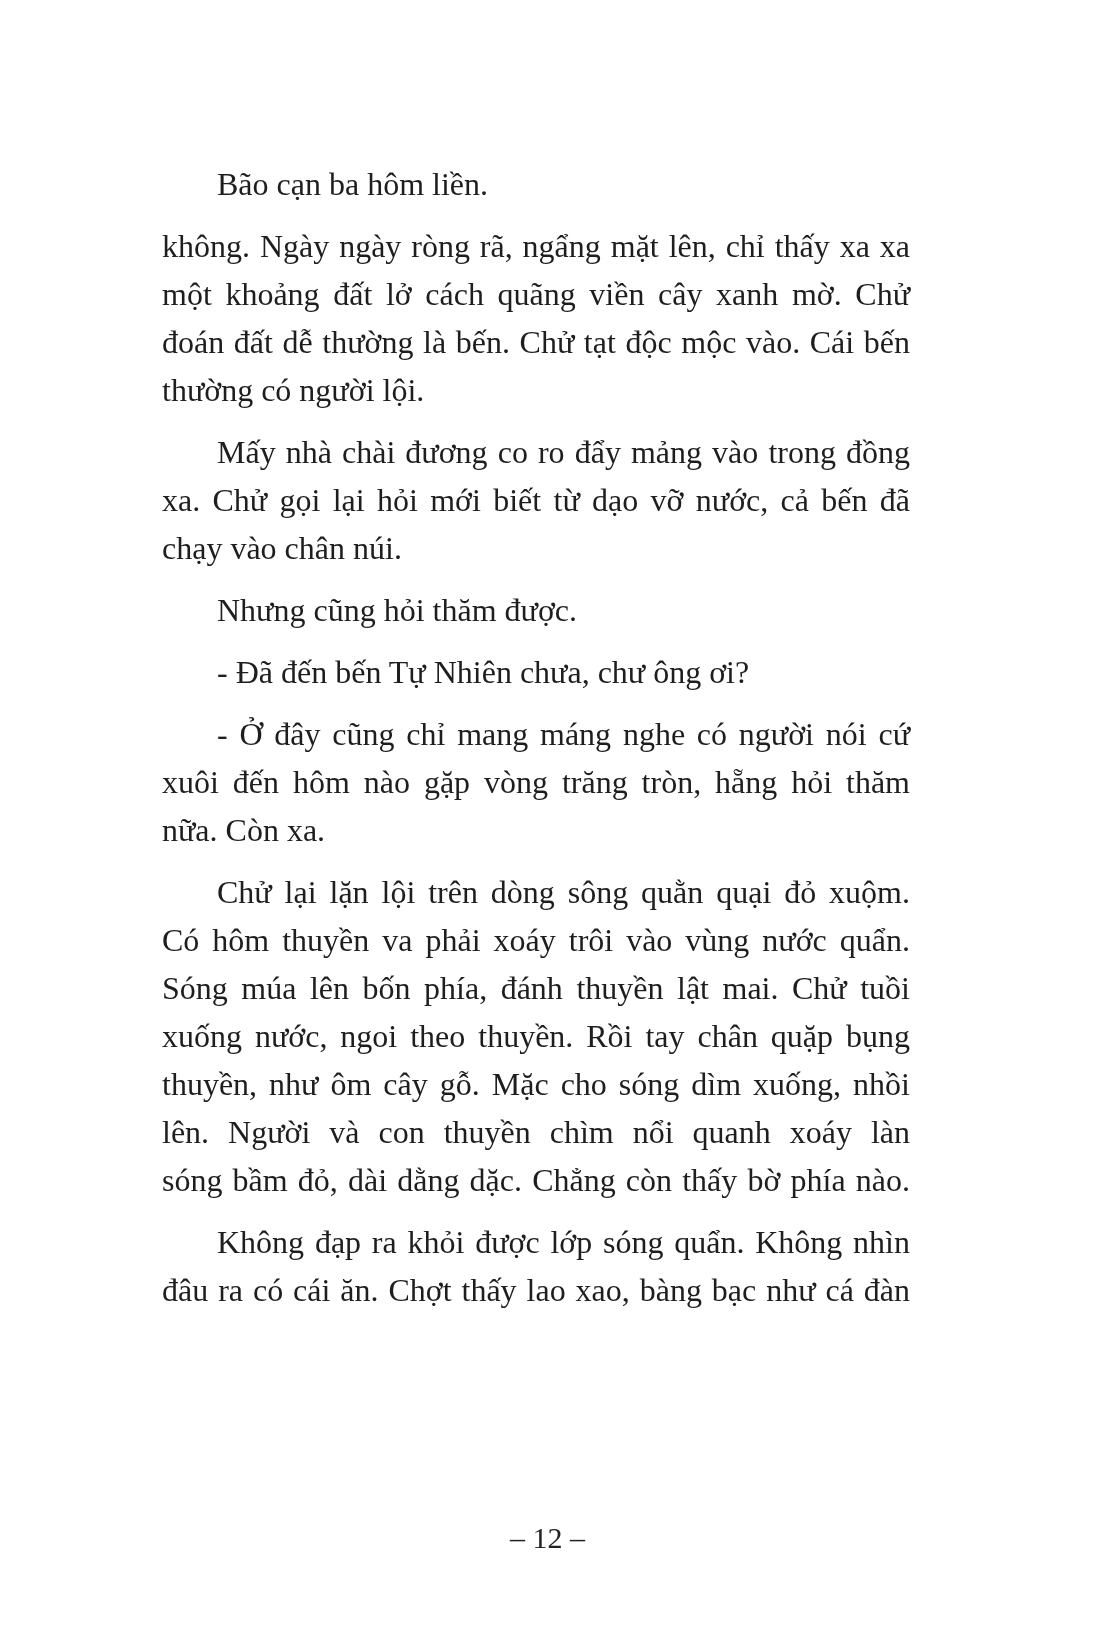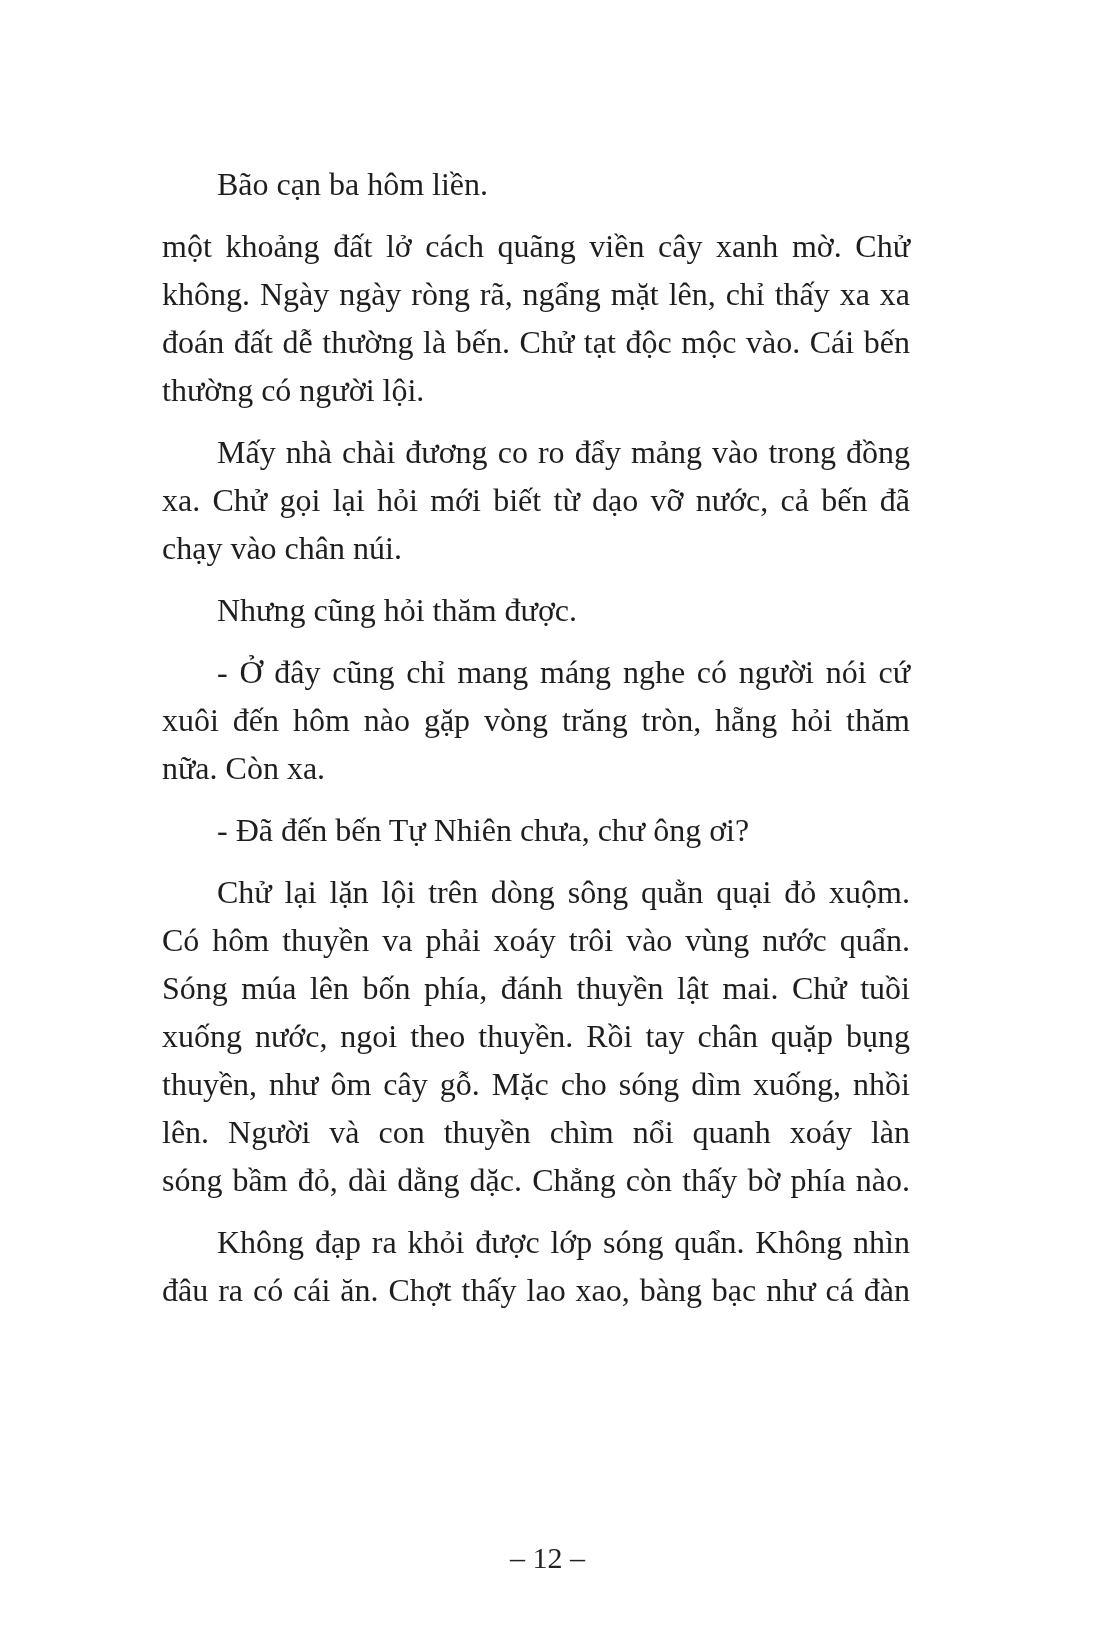--- a/index.html
+++ b/index.html
@@ -39,52 +39,51 @@
   }
   .footer {
     position: absolute;
     top: 1520px;
     left: 0;
     width: 100%;
     text-align: center;
     font-size: 30px;
     line-height: 36px;
     color: #222222;
-    margin-top: 20px;
   }
 </style>
 </head>
 <body>
 
 <div class="page">
   <div class="text-block">
       <div class="paragraph">
         <div class="line first">Bão cạn ba hôm liền.</div>
       </div>
       <div class="paragraph">
+        <div class="line just">không. Ngày ngày ròng rã, ngẩng mặt lên, chỉ thấy xa xa</div>
         <div class="line just">một khoảng đất lở cách quãng viền cây xanh mờ. Chử</div>
-        <div class="line just">không. Ngày ngày ròng rã, ngẩng mặt lên, chỉ thấy xa xa</div>
         <div class="line just">đoán đất dễ thường là bến. Chử tạt độc mộc vào. Cái bến</div>
         <div class="line">thường có người lội.</div>
       </div>
       <div class="paragraph">
         <div class="line just first">Mấy nhà chài đương co ro đẩy mảng vào trong đồng</div>
         <div class="line just">xa. Chử gọi lại hỏi mới biết từ dạo vỡ nước, cả bến đã</div>
         <div class="line">chạy vào chân núi.</div>
       </div>
       <div class="paragraph">
         <div class="line first">Nhưng cũng hỏi thăm được.</div>
       </div>
       <div class="paragraph">
+        <div class="line first">- Đã đến bến Tự Nhiên chưa, chư ông ơi?</div>
+      </div>
+      <div class="paragraph">
         <div class="line just first">- Ở đây cũng chỉ mang máng nghe có người nói cứ</div>
         <div class="line just">xuôi đến hôm nào gặp vòng trăng tròn, hẵng hỏi thăm</div>
         <div class="line">nữa. Còn xa.</div>
-      </div>
-      <div class="paragraph">
-        <div class="line first">- Đã đến bến Tự Nhiên chưa, chư ông ơi?</div>
       </div>
       <div class="paragraph">
         <div class="line just first">Chử lại lặn lội trên dòng sông quằn quại đỏ xuộm.</div>
         <div class="line just">Có hôm thuyền va phải xoáy trôi vào vùng nước quẩn.</div>
         <div class="line just">Sóng múa lên bốn phía, đánh thuyền lật mai. Chử tuồi</div>
         <div class="line just">xuống nước, ngoi theo thuyền. Rồi tay chân quặp bụng</div>
         <div class="line just">thuyền, như ôm cây gỗ. Mặc cho sóng dìm xuống, nhồi</div>
         <div class="line just">lên. Người và con thuyền chìm nổi quanh xoáy làn</div>
         <div class="line just">sóng bầm đỏ, dài dằng dặc. Chẳng còn thấy bờ phía nào.</div>
       </div>

